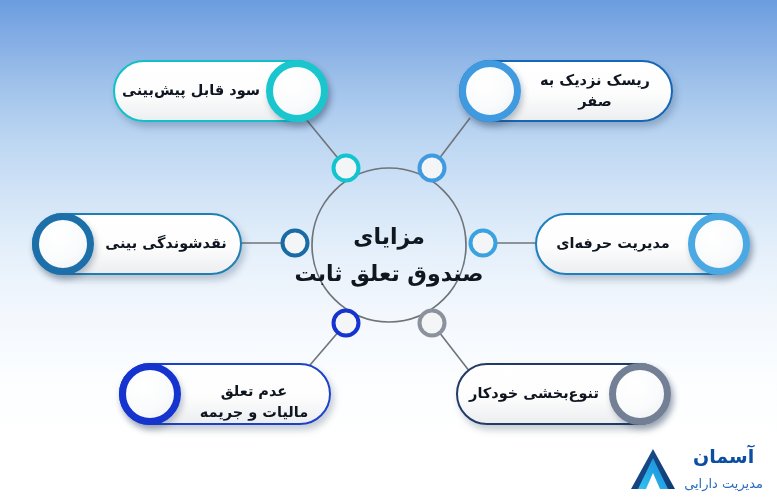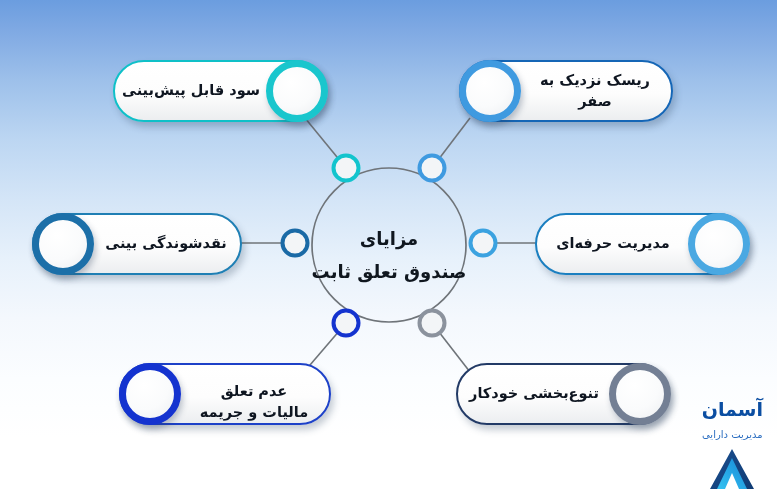--- a/index.html
+++ b/index.html
@@ -48,21 +48,21 @@
     height: 100px;
     display: flex;
     flex-direction: column;
     align-items: center;
     justify-content: center;
     gap: 12px;
     text-align: center;
     pointer-events: none;
   }
   .center-label .line {
-    font-size: 18px;
+    font-size: 22px;
     font-weight: bold;
     color: #10171f;
     letter-spacing: 0;
     white-space: nowrap;
   }
 
   
   .pill {
     position: absolute;
     box-sizing: border-box;
@@ -107,38 +107,38 @@
   #pill-3 { left: 535px; top: 213px; width: 214px; }
   #pill-4 { left: 119px; top: 363px; width: 212px; }
   #pill-5 { left: 456px; top: 363px; width: 214px; }
 
   
   .logo {
     position: absolute;
     right: 14px;
     bottom: 8px;
     display: flex;
-    flex-direction: column;
+    flex-direction: row;
     align-items: center;
     gap: 8px;
   }
   .logo-text {
     display: flex;
     flex-direction: column;
     align-items: center;
     line-height: 1;
   }
   .logo-name {
     font-size: 19px;
     font-weight: bold;
     color: #0b4ea2;
     letter-spacing: 1px;
   }
   .logo-sub {
-    font-size: 10px;
+    font-size: 13px;
     color: #2a6dc0;
     margin-top: 11px;
     letter-spacing: .5px;
   }
   .logo-mark { width: 46px; height: 42px; display: block; }
 </style>
 </head>
 <body>
 
 <div class="stage" dir="rtl" style="width: 777px; height: 498px;">

